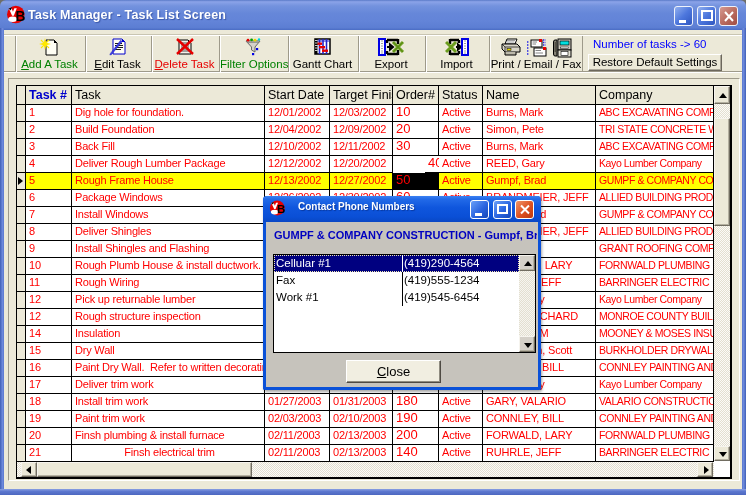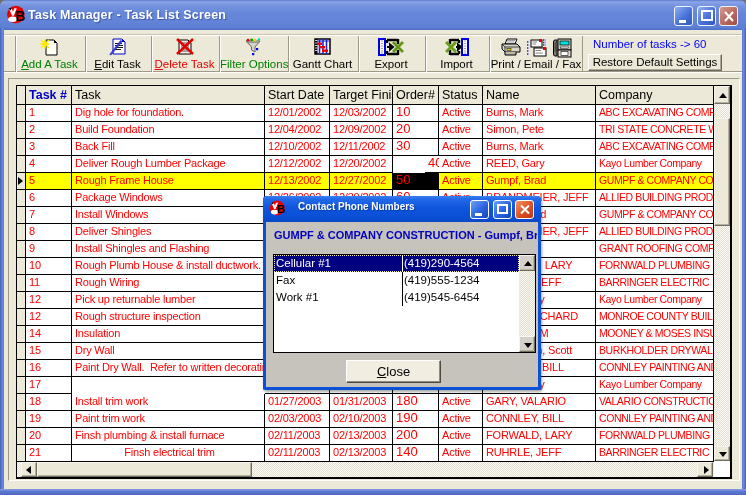--- a/index.html
+++ b/index.html
@@ -392,20 +392,21 @@
 <div class="cell" style="left:265px;width:65px;">01/22/2003</div>
 <div class="cell" style="left:330px;width:63px;">01/27/2003</div>
 <div class="cell ord" style="left:393px;width:46px;">160</div>
 <div class="cell" style="left:439px;width:44px;">Active</div>
 <div class="cell" style="left:483px;width:113px;">CONNLEY, BILL</div>
 <div class="cell co" style="left:596px;width:118px;">CONNLEY PAINTING AND DEC</div>
 </div>
 <div class="row" style="top:377px;">
 <div class="cell selc" style="left:17px;width:9px;"></div>
 <div class="cell" style="left:26px;width:46px;">17</div>
+<div class="cell" style="left:72px;width:193px;">Deliver trim work</div>
 <div class="cell" style="left:265px;width:65px;">01/27/2003</div>
 <div class="cell" style="left:330px;width:63px;">01/28/2003</div>
 <div class="cell ord" style="left:393px;width:46px;">170</div>
 <div class="cell" style="left:439px;width:44px;">Active</div>
 <div class="cell" style="left:483px;width:113px;">REED, Gary</div>
 <div class="cell co" style="left:596px;width:118px;">Kayo Lumber Company</div>
 </div>
 <div class="row" style="top:394px;">
 <div class="cell selc" style="left:17px;width:9px;"></div>
 <div class="cell" style="left:26px;width:46px;">18</div>

